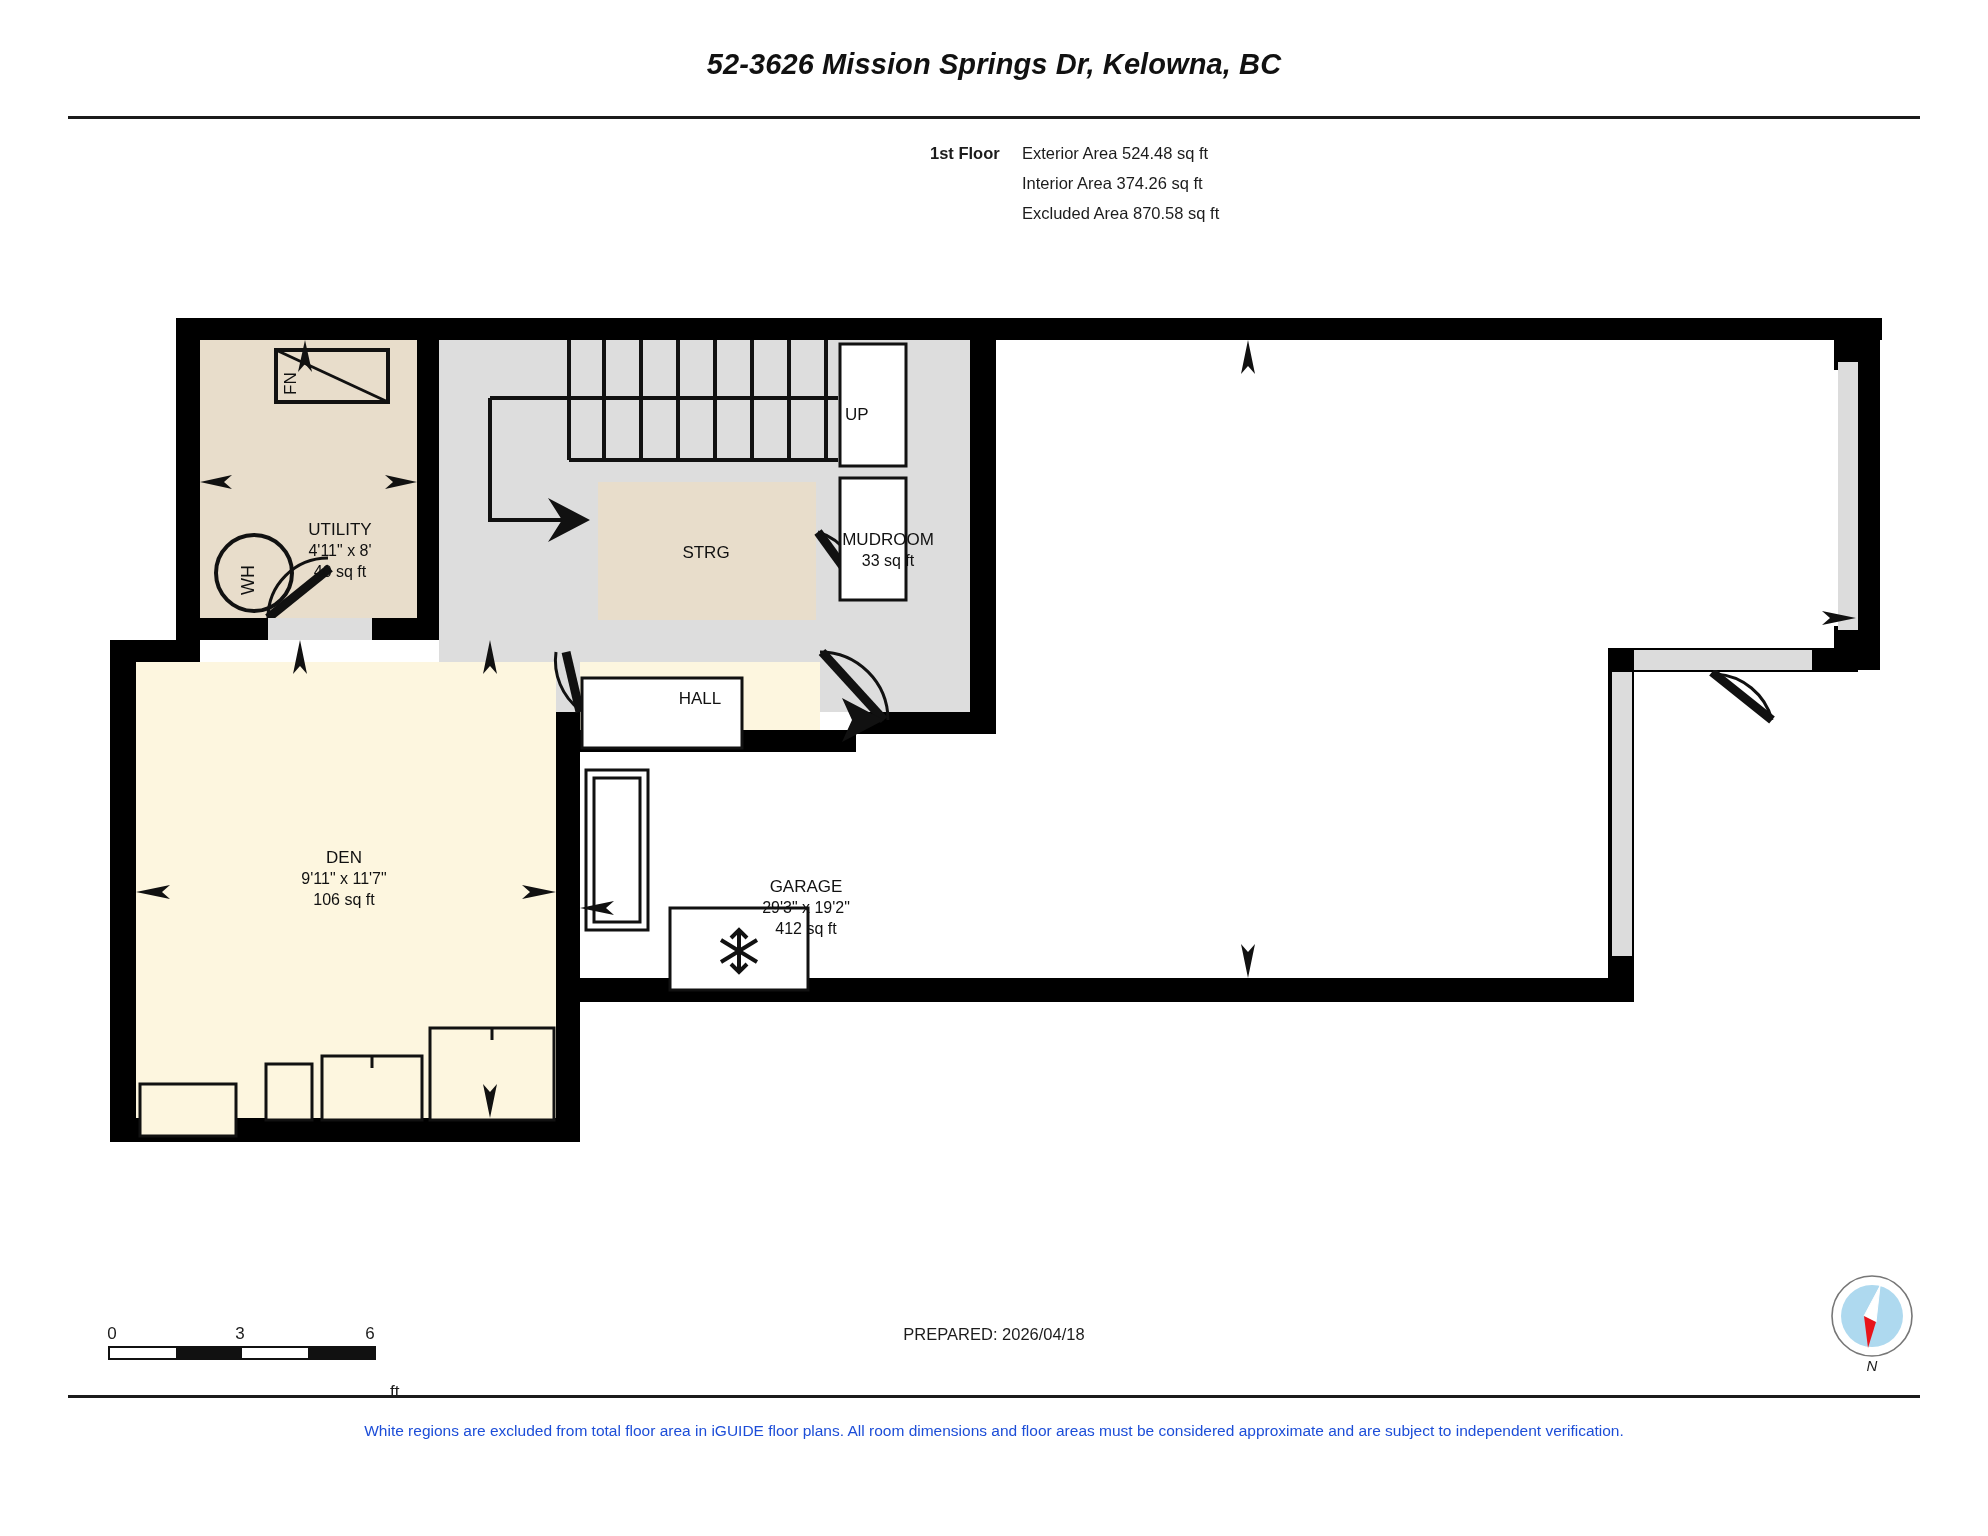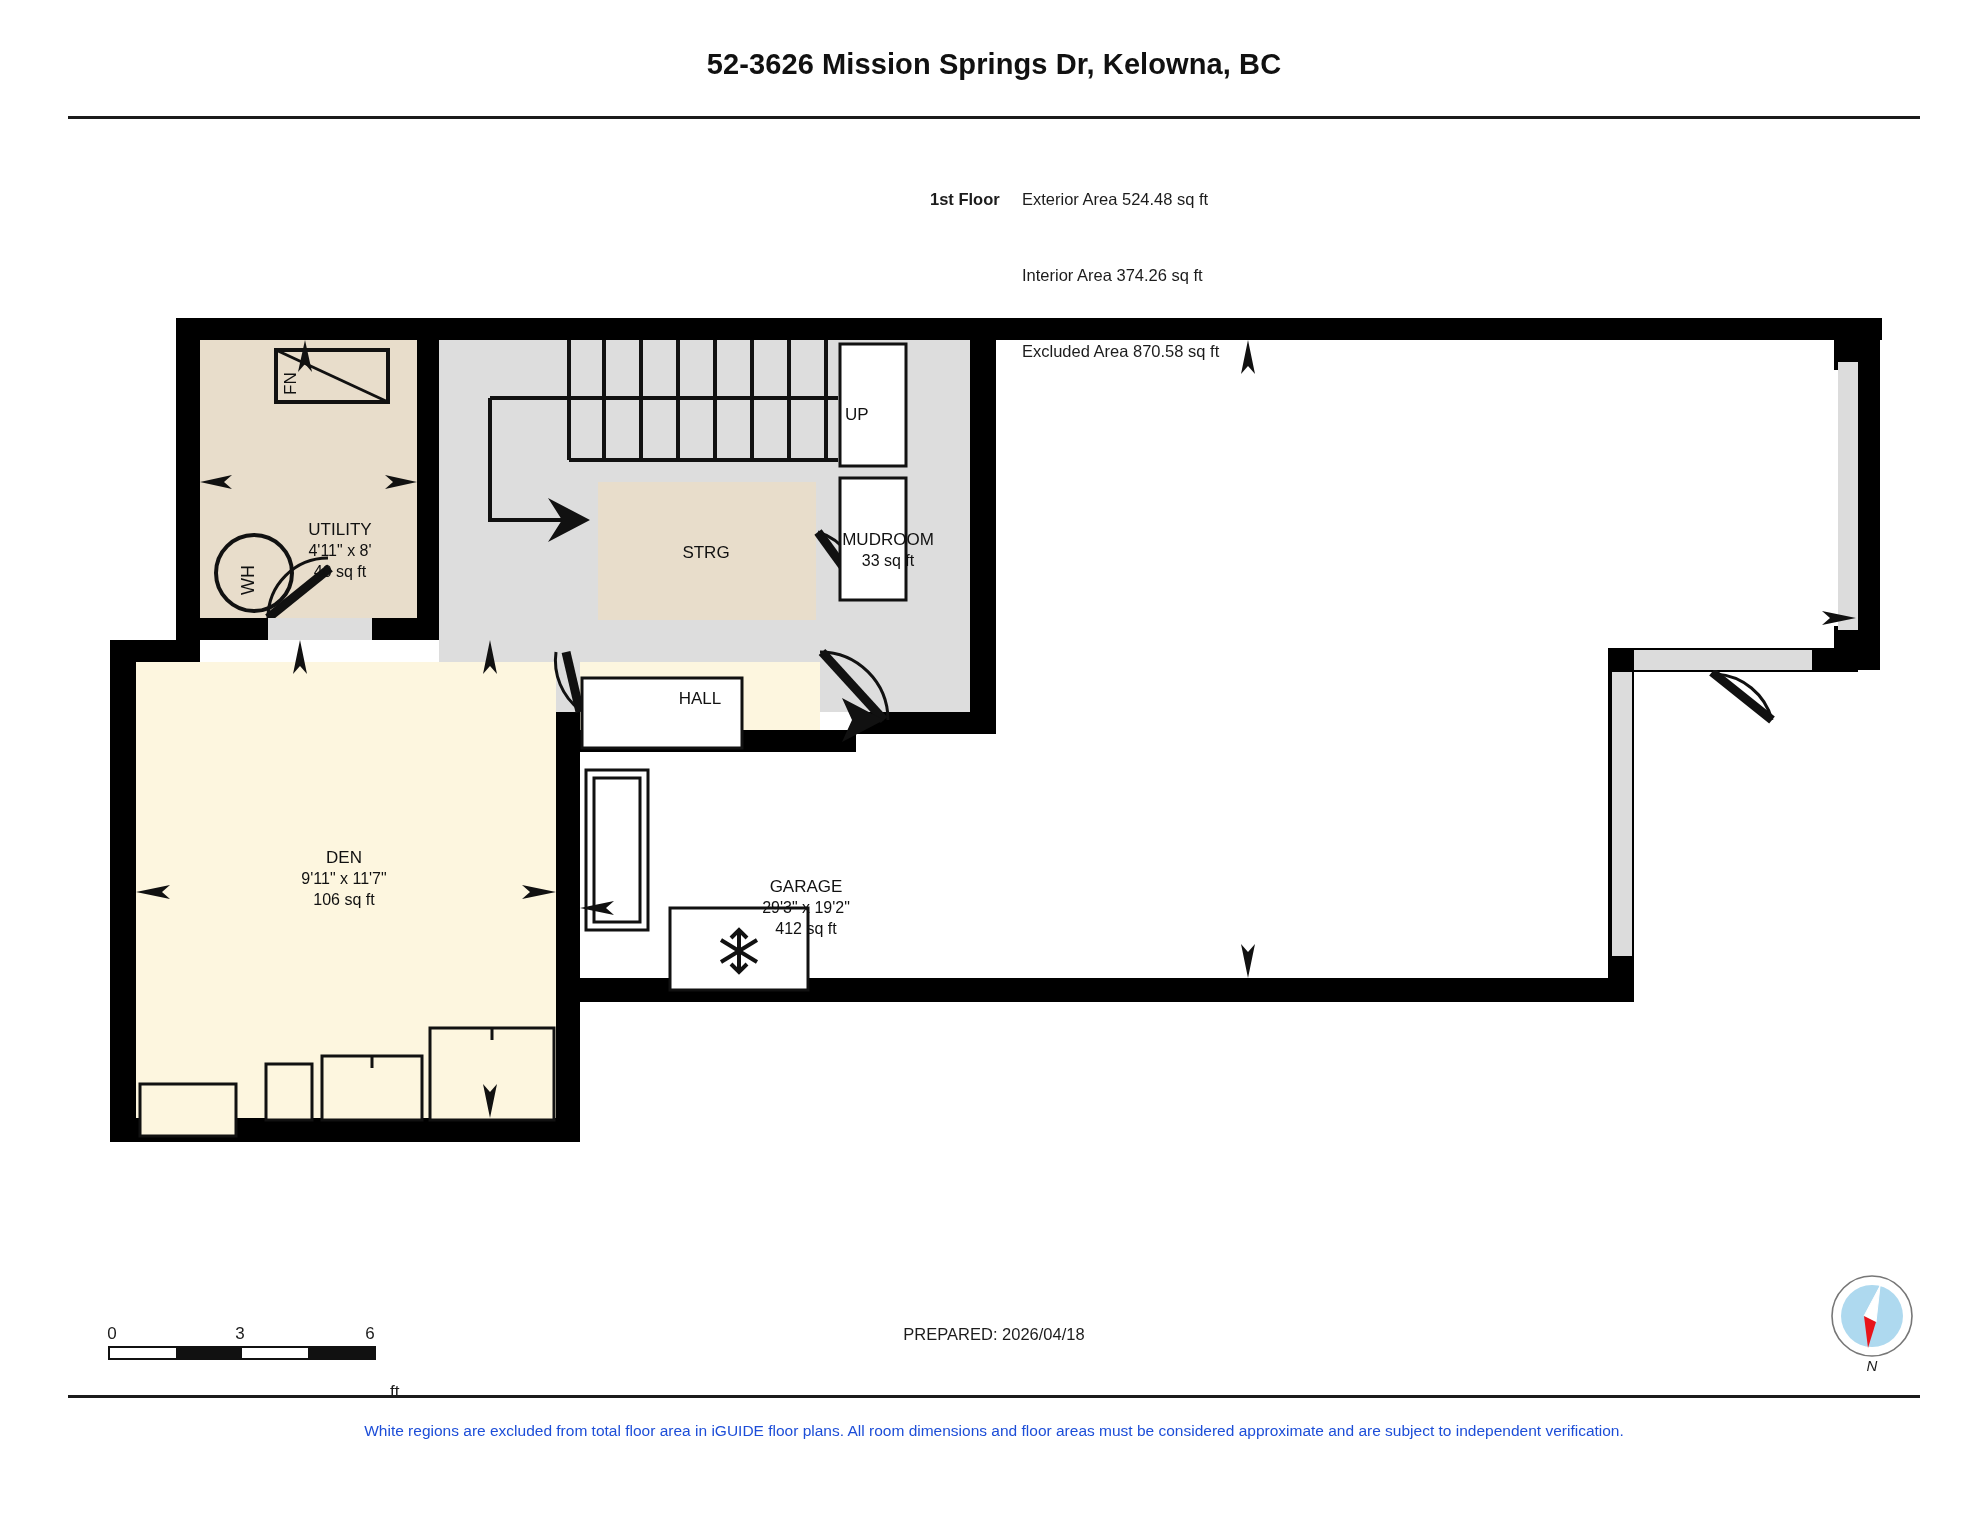--- a/index.html
+++ b/index.html
@@ -3,25 +3,25 @@
 <meta charset="utf-8">
 <style>
   html,body{margin:0;padding:0;background:#ffffff;}
   body{width:1988px;height:1536px;position:relative;
        font-family:"Liberation Sans","DejaVu Sans",sans-serif;color:#1a1a1a;overflow:hidden;}
 
   .page{position:absolute;inset:0;}
 
   
   .title{position:absolute;left:0;right:0;top:48px;text-align:center;
-         font-size:29px;font-weight:bold;letter-spacing:.1px;color:#111;}
+         font-size:29px;font-weight:bold;letter-spacing:.1px;color:#111;font-style:italic;}
   .rule-top{position:absolute;left:68px;right:68px;top:116px;height:3px;background:#1b1b1b;}
 
   .area-block{position:absolute;left:930px;top:138px;font-size:16.5px;line-height:30px;color:#1c1c1c;}
-  .area-row{display:flex;margin-top:46px;}
+  .area-row{display:flex;}
   .area-floor{font-weight:bold;width:82px;}
   .area-val{padding-left:10px;}
 
   
   .plan{position:absolute;left:0;top:300px;width:1988px;height:940px;}
   .plan svg{display:block;}
 
   
   .scalebar{position:absolute;left:108px;bottom:176px;}
   .scale-nums{position:relative;height:22px;width:268px;font-size:17px;color:#1c1c1c;}

